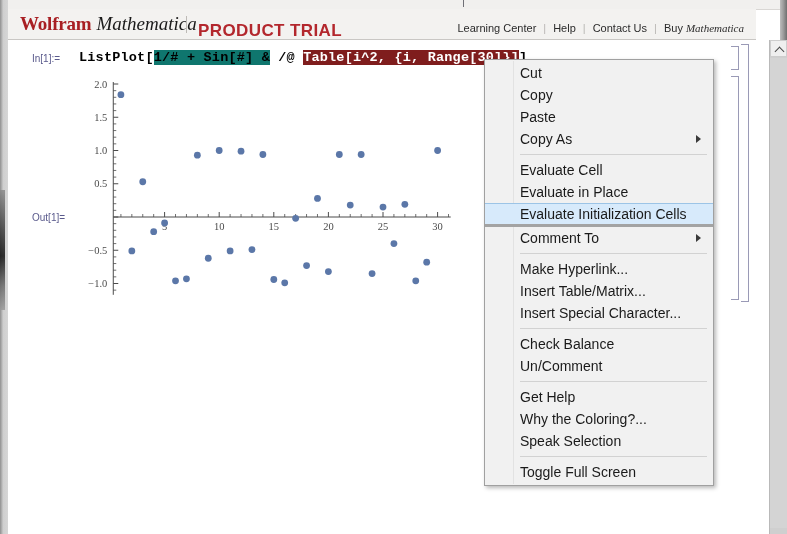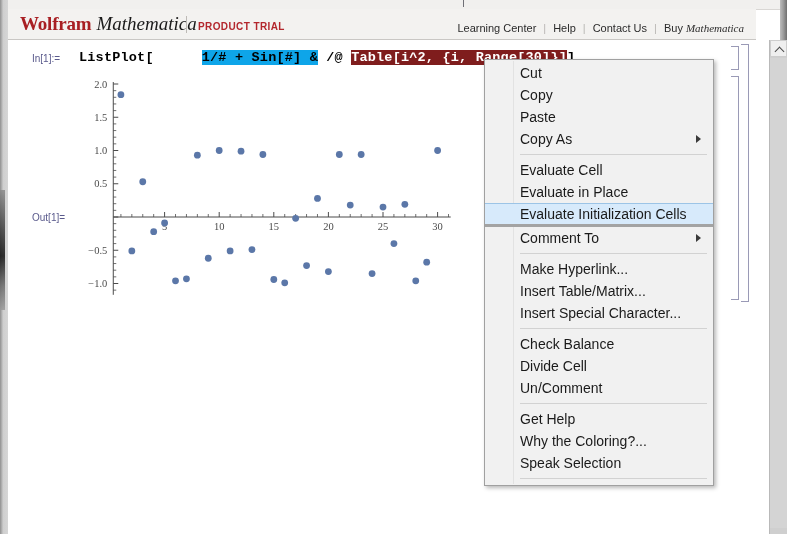--- a/index.html
+++ b/index.html
@@ -61,21 +61,21 @@
     font-size: 19px;
     color: #1a1a1a;
     margin-left: 5px;
   }
   .brand-divider {
     position: absolute; left: 178px; top: 7px;
     width: 1px; height: 17px; background: #bdbab6;
   }
   .product-trial {
     position: absolute; left: 190px; top: 12px;
-    font-size: 10px; font-weight: bold; color: #b3272d;
+    font-size: 17px; font-weight: bold; color: #b3272d;
     letter-spacing: .4px;
   }
   .topnav {
     position: absolute; right: 12px; top: 13px;
     font-size: 11px; color: #2b2b2b;
     white-space: nowrap;
   }
   .topnav a {
     color: #2b2b2b; text-decoration: none;
   }
@@ -129,21 +129,21 @@
   .code-line {
     position: absolute; left: 47px; top: 0;
     font-family: "Liberation Mono", monospace;
     font-size: 13.5px;
     font-weight: bold;
     color: #000000;
     white-space: pre;
     letter-spacing: .2px;
     line-height: 19px;
   }
-  .code-line .hl-green { background: #0ea5e9; margin-left: 48px; }
+  .code-line .hl-green { background: #0f766e; }
   .code-line .hl-sel {
     background: #7f1d1d;
     color: #ffffff;
   }
   .caret-box {
     position: absolute; left: 489px; top: 48px;
     width: 12px; height: 20px;
     border-top: 1px solid #8d8d9a;
     border-right: 1px solid #8d8d9a;
     border-bottom: 1px solid #8d8d9a;
@@ -402,22 +402,22 @@
       <div class="ctx-item"><span>Evaluate Cell</span></div>
       <div class="ctx-item"><span>Evaluate in Place</span></div>
       <div class="ctx-item highlight"><span>Evaluate Initialization Cells</span></div>
       <div class="ctx-item"><span>Comment To</span><span class="arrow"></span></div>
       <div class="ctx-sep"></div>
       <div class="ctx-item"><span>Make Hyperlink...</span></div>
       <div class="ctx-item"><span>Insert Table/Matrix...</span></div>
       <div class="ctx-item"><span>Insert Special Character...</span></div>
       <div class="ctx-sep"></div>
       <div class="ctx-item"><span>Check Balance</span></div>
-      <div class="ctx-item"><span>Divide Cell</span></div>
       <div class="ctx-item"><span>Un/Comment</span></div>
       <div class="ctx-sep"></div>
       <div class="ctx-item"><span>Get Help</span></div>
       <div class="ctx-item"><span>Why the Coloring?...</span></div>
       <div class="ctx-item"><span>Speak Selection</span></div>
       <div class="ctx-sep"></div>
+      <div class="ctx-item"><span>Toggle Full Screen</span></div>
     </div>
 
 </div>
 
 </body></html>

